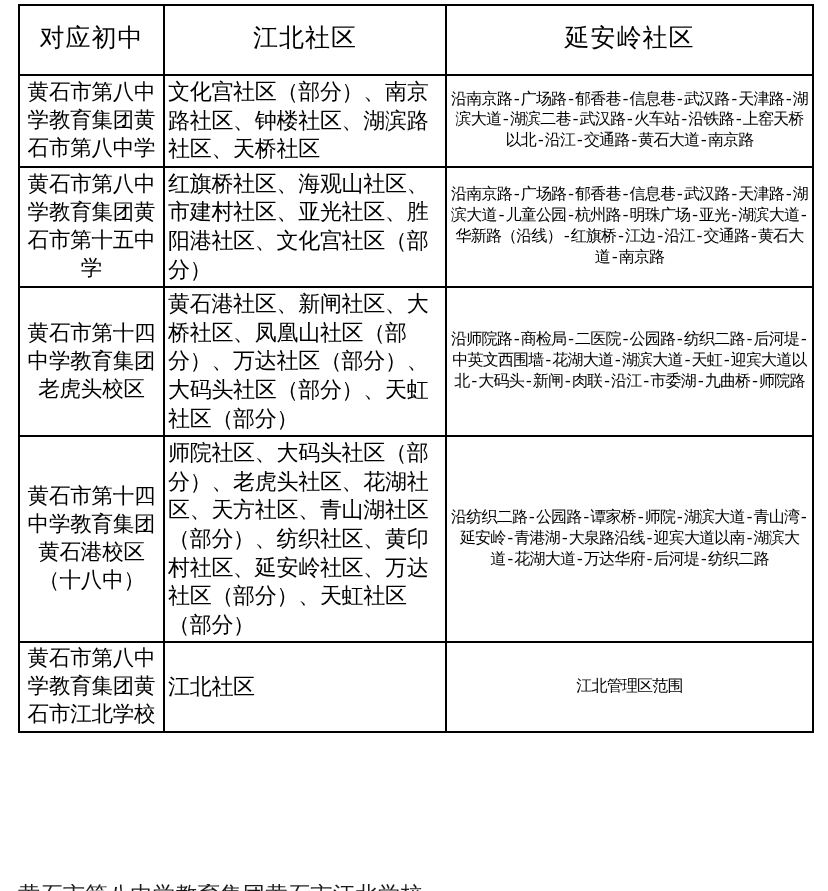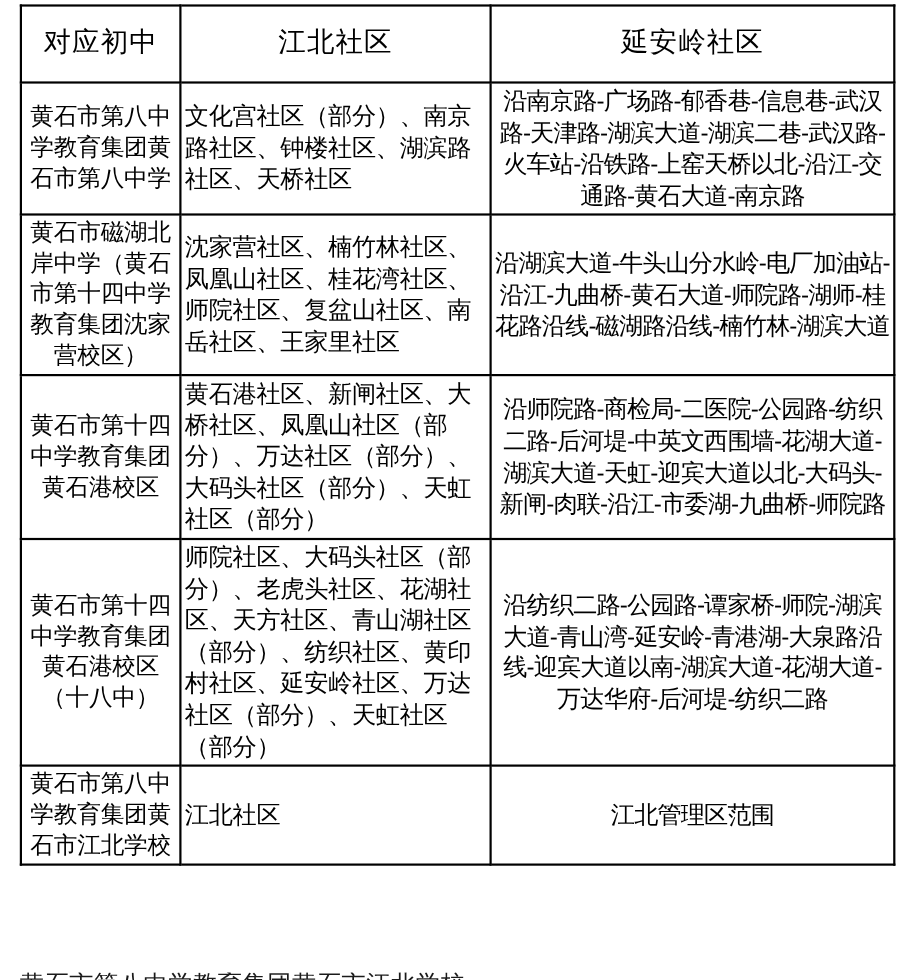--- a/index.html
+++ b/index.html
@@ -60,24 +60,25 @@
     padding-right: 1px;
     margin-top: 40px;
   }
   td.col-range {
     text-align: left;
     font-size: 22px;
     letter-spacing: -0.3px;
   }
   td.col-desc {
     text-align: center;
-    font-size: 22px;
+    font-size: 16px;
     letter-spacing: -0.8px;
     padding-left: 4px;
     padding-right: 4px;
+    font-family: Liberation Mono, monospace;
   }
   td .cell-text {
     display: block;
   }
   
   td.col-school .cell-text {
     word-break: break-all;
   }
   td.col-range .cell-text {
     word-break: break-all;
@@ -125,32 +126,32 @@
             </td>
           <td class="col-range">
               <span class="cell-text">文化宫社区（部分）、南京路社区、钟楼社区、湖滨路社区、天桥社区</span>
             </td>
           <td class="col-desc">
               <span class="cell-text">沿南京路-广场路-郁香巷-信息巷-武汉路-天津路-湖滨大道-湖滨二巷-武汉路-火车站-沿铁路-上窑天桥以北-沿江-交通路-黄石大道-南京路</span>
             </td>
         </tr>
         <tr>
           <td class="col-school">
-              <span class="cell-text">黄石市磁湖北岸中学（黄石市第十四中学教育集团沈家营校区）</span>
+              <span class="cell-text">黄石市第八中学教育集团黄石市第十五中学</span>
             </td>
           <td class="col-range">
-              <span class="cell-text">沈家营社区、楠竹林社区、凤凰山社区、桂花湾社区、师院社区、复盆山社区、南岳社区、王家里社区</span>
+              <span class="cell-text">红旗桥社区、海观山社区、市建村社区、亚光社区、胜阳港社区、文化宫社区（部分）</span>
             </td>
           <td class="col-desc">
-              <span class="cell-text">沿湖滨大道-牛头山分水岭-电厂加油站-沿江-九曲桥-黄石大道-师院路-湖师-桂花路沿线-磁湖路沿线-楠竹林-湖滨大道</span>
+              <span class="cell-text">沿南京路-广场路-郁香巷-信息巷-武汉路-天津路-湖滨大道-儿童公园-杭州路-明珠广场-亚光-湖滨大道-华新路（沿线）-红旗桥-江边-沿江-交通路-黄石大道-南京路</span>
             </td>
         </tr>
         <tr>
           <td class="col-school">
-              <span class="cell-text">黄石市第十四中学教育集团黄石港校区</span>
+              <span class="cell-text">黄石市第十四中学教育集团老虎头校区</span>
             </td>
           <td class="col-range">
               <span class="cell-text">黄石港社区、新闸社区、大桥社区、凤凰山社区（部分）、万达社区（部分）、大码头社区（部分）、天虹社区（部分）</span>
             </td>
           <td class="col-desc">
               <span class="cell-text">沿师院路-商检局-二医院-公园路-纺织二路-后河堤-中英文西围墙-花湖大道-湖滨大道-天虹-迎宾大道以北-大码头-新闸-肉联-沿江-市委湖-九曲桥-师院路</span>
             </td>
         </tr>
         <tr>
           <td class="col-school">

